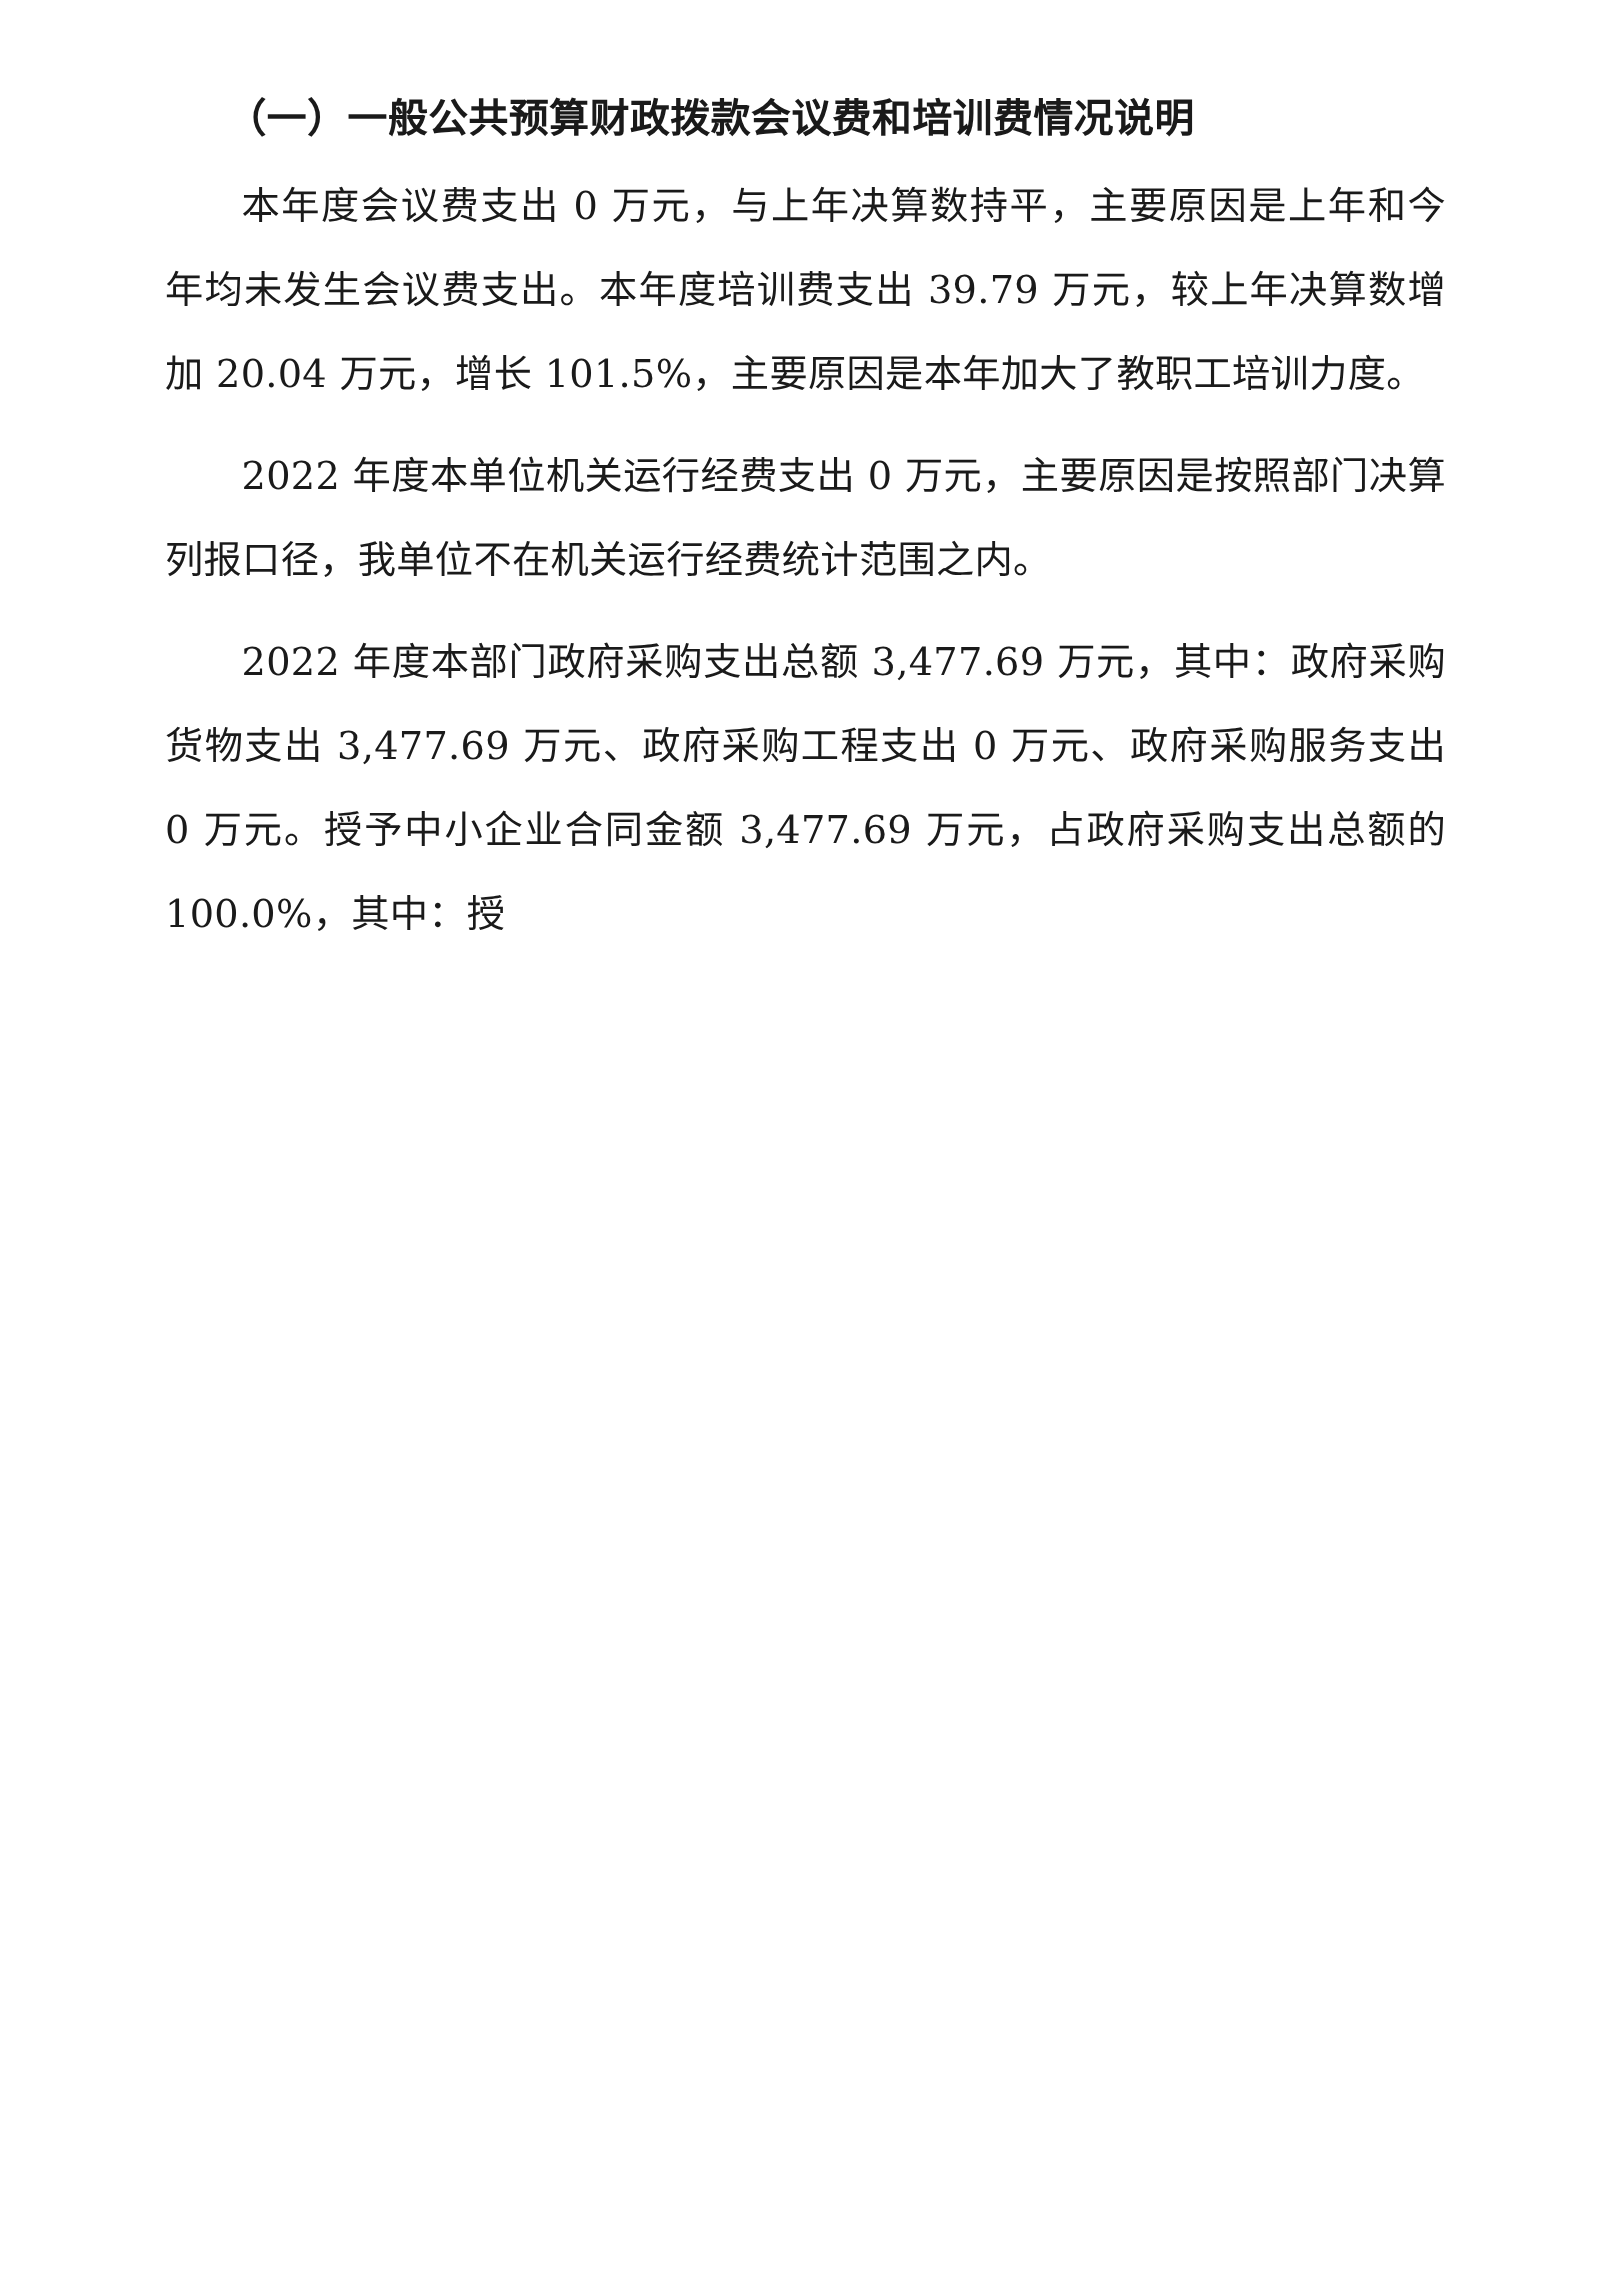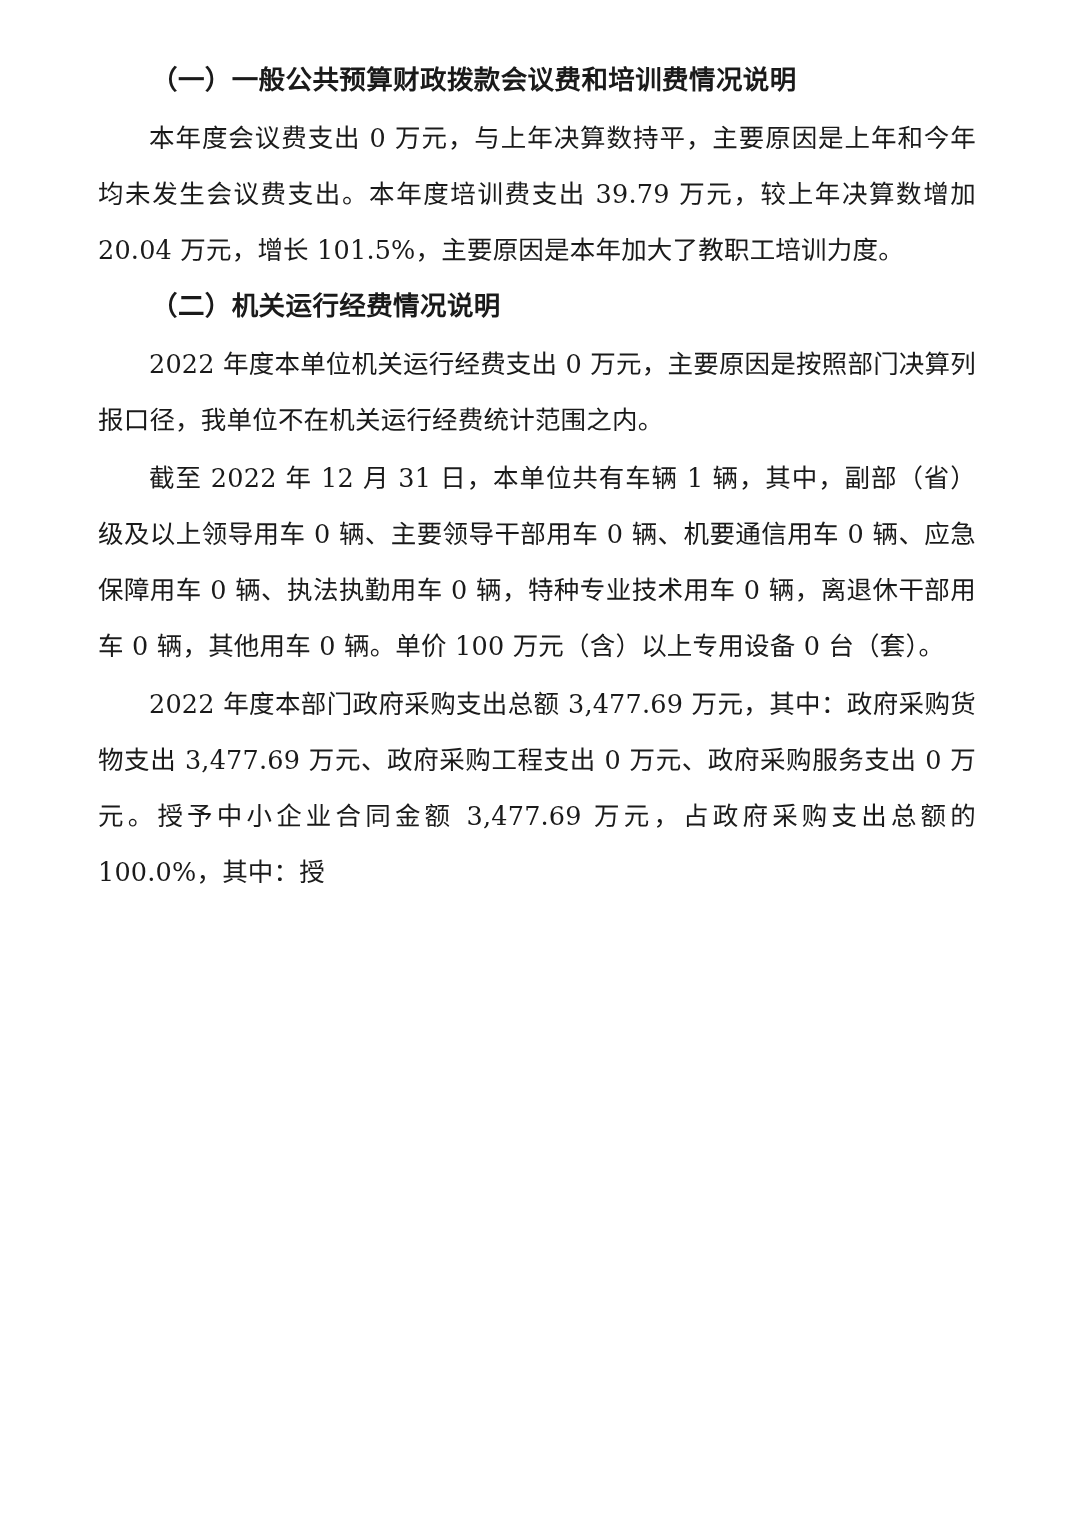--- a/index.html
+++ b/index.html
@@ -27,21 +27,21 @@
   }
   .heading {
     font-weight: bold;
     font-size: 26.5px;
     line-height: 56px;
     text-indent: 2em;
     margin: 0;
     letter-spacing: 0.4px;
   }
   .para {
-    margin: 0;
+    margin: 12px;
     text-indent: 2em;
     text-align: justify;
     text-justify: inter-ideograph;
     letter-spacing: 0.2px;
   }
   .para-first {
     margin-top: 2px;
   }
   .block {
     margin: 0;
@@ -52,26 +52,24 @@
 
 <div class="page">
   <div class="doc-body">
 
     <div class="block">
       <p class="heading">（一）一般公共预算财政拨款会议费和培训费情况说明</p>
       <p class="para para-first">本年度会议费支出 0 万元，与上年决算数持平，主要原因是上年和今年均未发生会议费支出。本年度培训费支出 39.79 万元，较上年决算数增加 20.04 万元，增长 101.5%，主要原因是本年加大了教职工培训力度。</p>
     </div>
 
     <div class="block">
-      <p class="heading">（二）机关运行经费情况说明</p>
       <p class="para para-first">2022 年度本单位机关运行经费支出 0 万元，主要原因是按照部门决算列报口径，我单位不在机关运行经费统计范围之内。</p>
     </div>
 
     <div class="block">
-      <p class="para para-first">截至 2022 年 12 月 31 日，本单位共有车辆 1 辆，其中，副部（省）级及以上领导用车 0 辆、主要领导干部用车 0 辆、机要通信用车 0 辆、应急保障用车 0 辆、执法执勤用车 0 辆，特种专业技术用车 0 辆，离退休干部用车 0 辆，其他用车 0 辆。单价 100 万元（含）以上专用设备 0 台（套）。</p>
     </div>
 
     <div class="block">
       <p class="para para-first">2022 年度本部门政府采购支出总额 3,477.69 万元，其中：政府采购货物支出 3,477.69 万元、政府采购工程支出 0 万元、政府采购服务支出 0 万元。授予中小企业合同金额 3,477.69 万元，占政府采购支出总额的 100.0%，其中：授</p>
     </div>
 
   </div>
 </div>
 
 </body></html>

